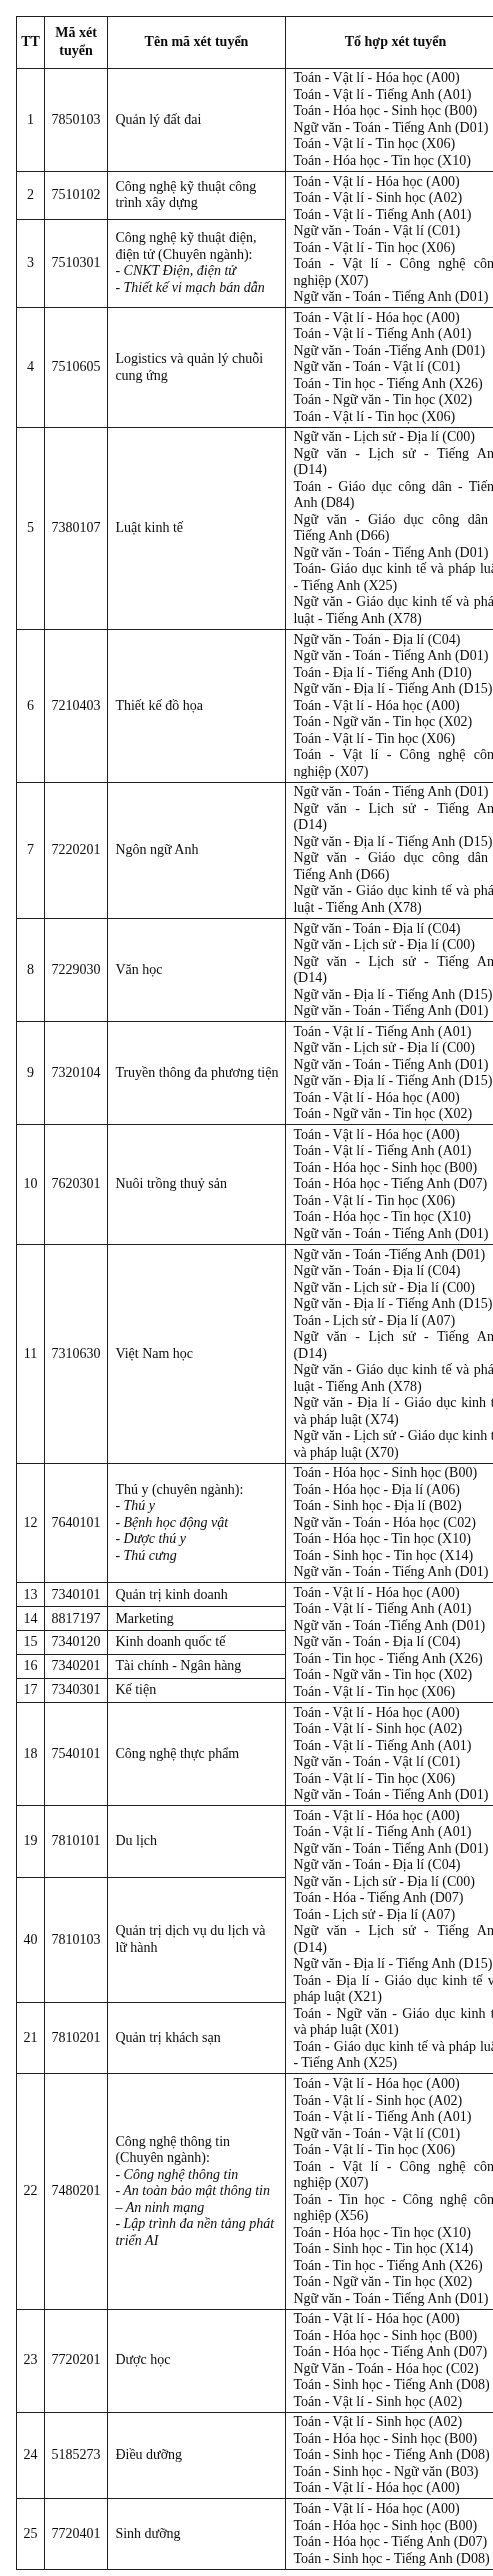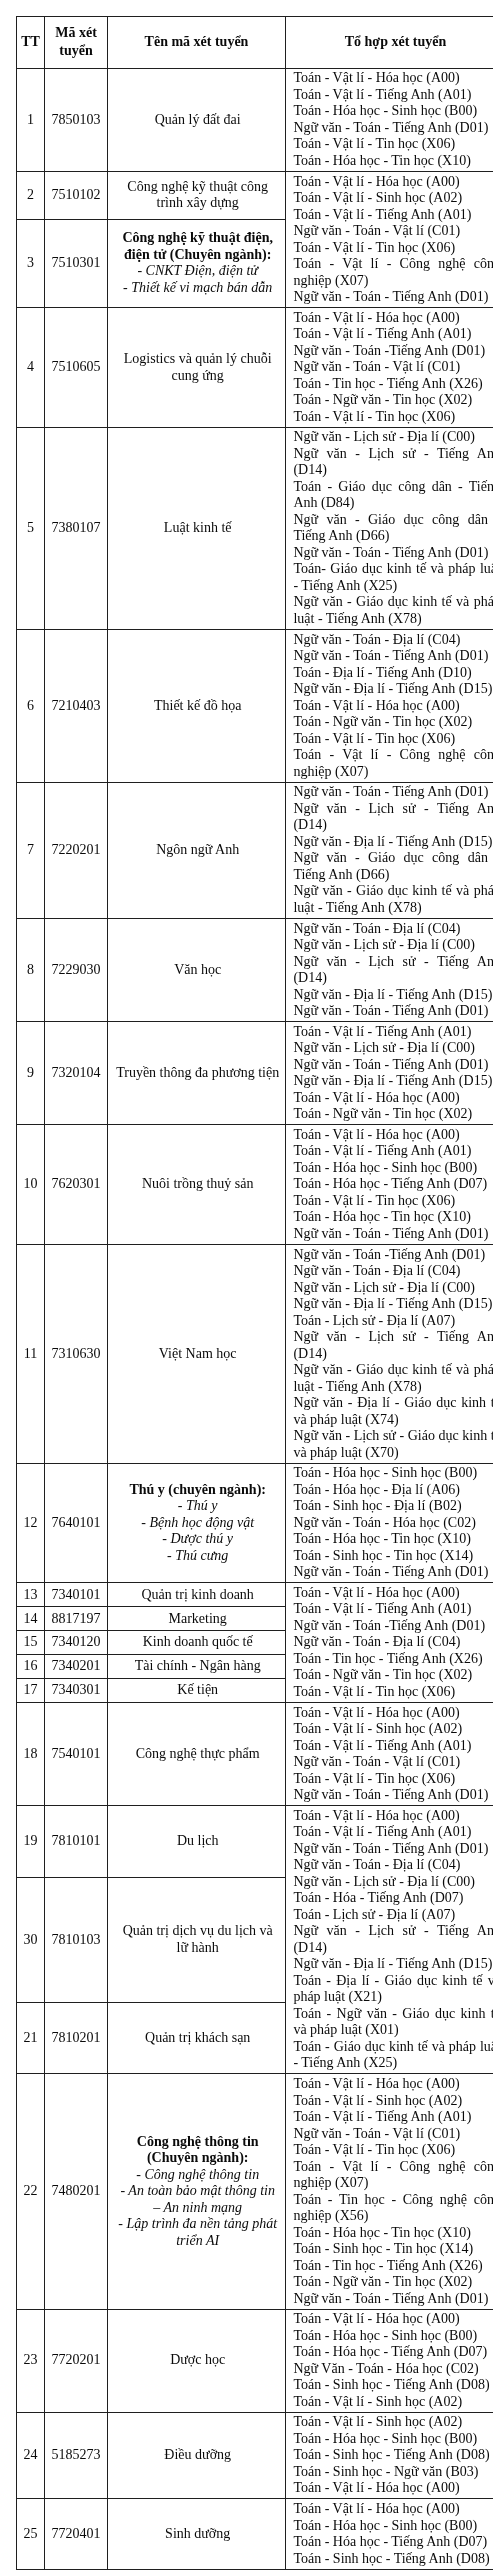--- a/index.html
+++ b/index.html
@@ -35,31 +35,31 @@
     font-weight: bold;
     text-align: center;
     padding: 7.4px 1.6px;
     line-height: 18px;
   }
   td.cell-tt, td.cell-code {
     text-align: center;
     padding: 1.6px 0.8px;
   }
   td.cell-name {
-    text-align: center;
+    text-align: left;
     padding: 2.5px 5px 2.5px 7.4px;
   }
   td.cell-comb {
     text-align: left;
     padding: 1.6px 4.1px 1.6px 7.4px;
   }
   td.cell-comb .combo {
     text-align: justify;
   }
-  .name-bold { font-weight: bold; }
+  .name-bold { font-weight: normal; }
   .name-item { font-style: italic; font-family: Liberation Serif, serif; }
 </style>
 </head>
 <body>
 
 <table class="adm">
   <colgroup>
     <col class="c-tt">
     <col class="c-code">
     <col class="c-name">
@@ -334,21 +334,21 @@
           <div class="combo">Toán - Hóa - Tiếng Anh (D07)</div>
           <div class="combo">Toán - Lịch sử - Địa lí (A07)</div>
           <div class="combo">Ngữ văn - Lịch sử - Tiếng Anh (D14)</div>
           <div class="combo">Ngữ văn - Địa lí - Tiếng Anh (D15)</div>
           <div class="combo">Toán - Địa lí - Giáo dục kinh tế và pháp luật (X21)</div>
           <div class="combo">Toán - Ngữ văn - Giáo dục kinh tế và pháp luật (X01)</div>
           <div class="combo">Toán - Giáo dục kinh tế và pháp luật - Tiếng Anh (X25)</div>
         </td>
       </tr>
       <tr>
-        <td class="cell-tt">30</td>
+        <td class="cell-tt">40</td>
         <td class="cell-code">7810103</td>
         <td class="cell-name">
           <div>Quản trị dịch vụ du lịch và lữ hành</div>
         </td>
       </tr>
       <tr>
         <td class="cell-tt">21</td>
         <td class="cell-code">7810201</td>
         <td class="cell-name">
           <div>Quản trị khách sạn</div>

